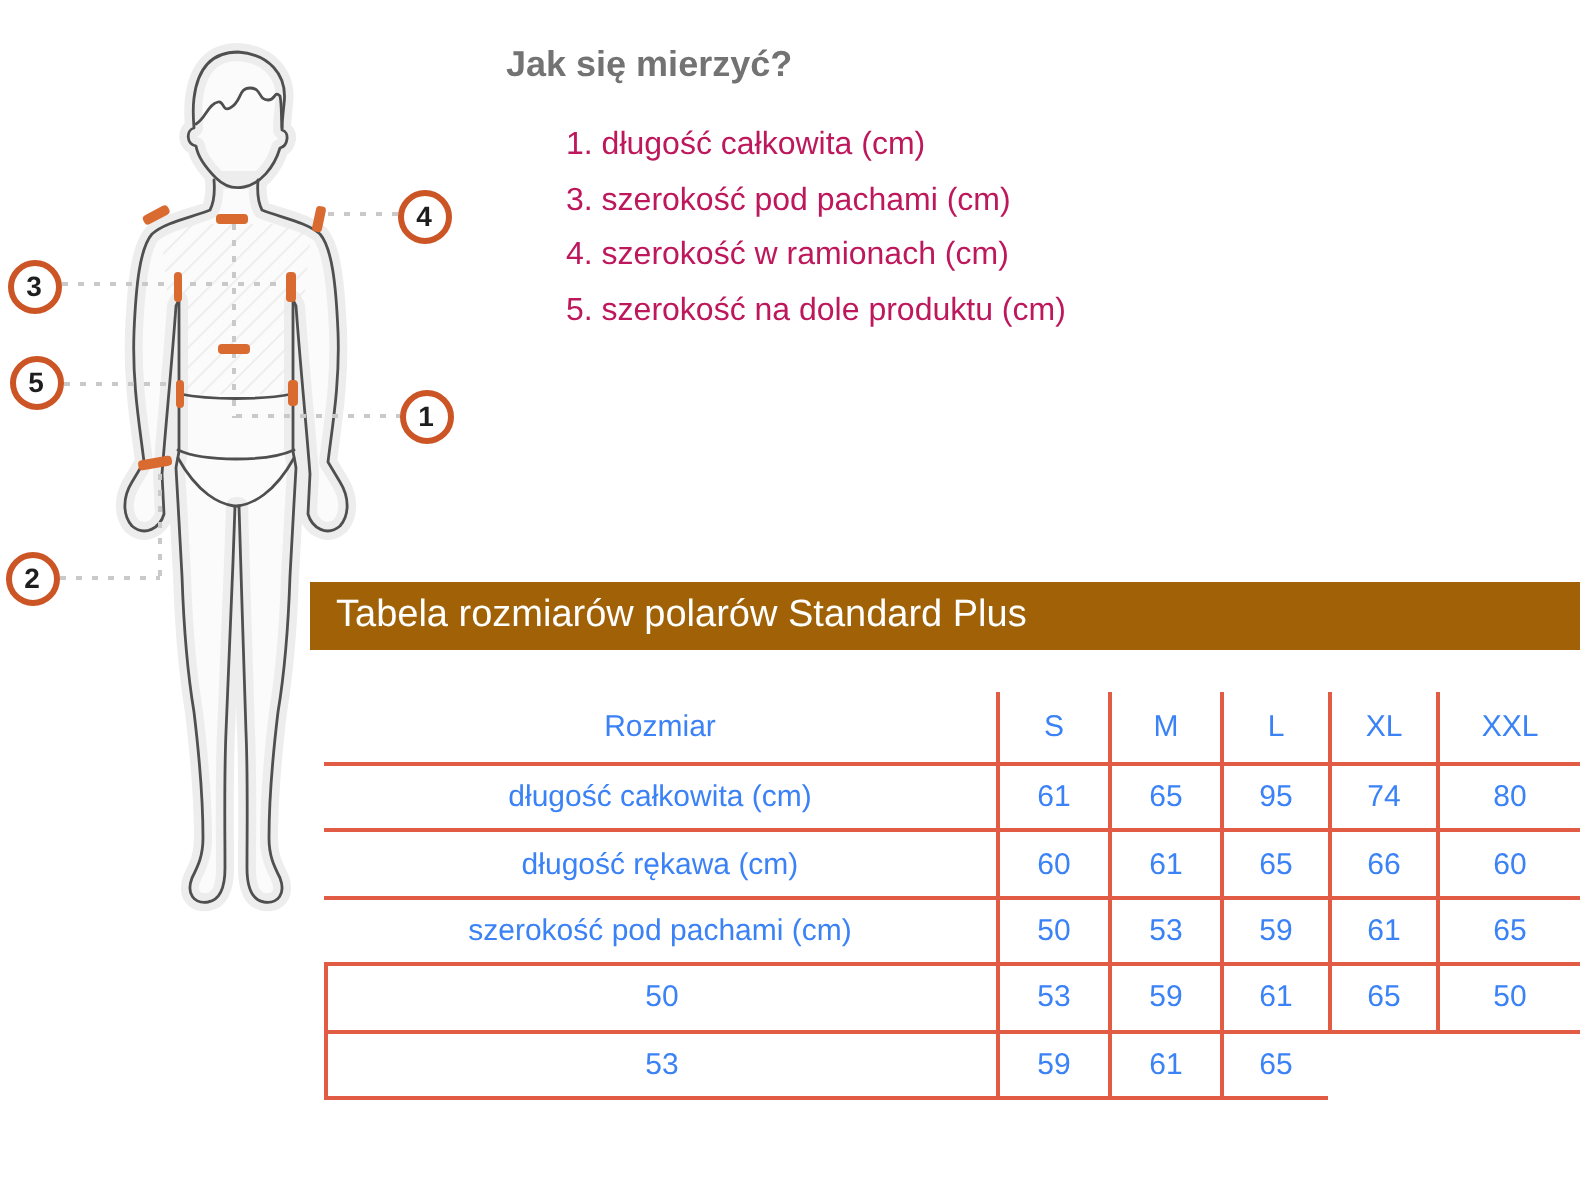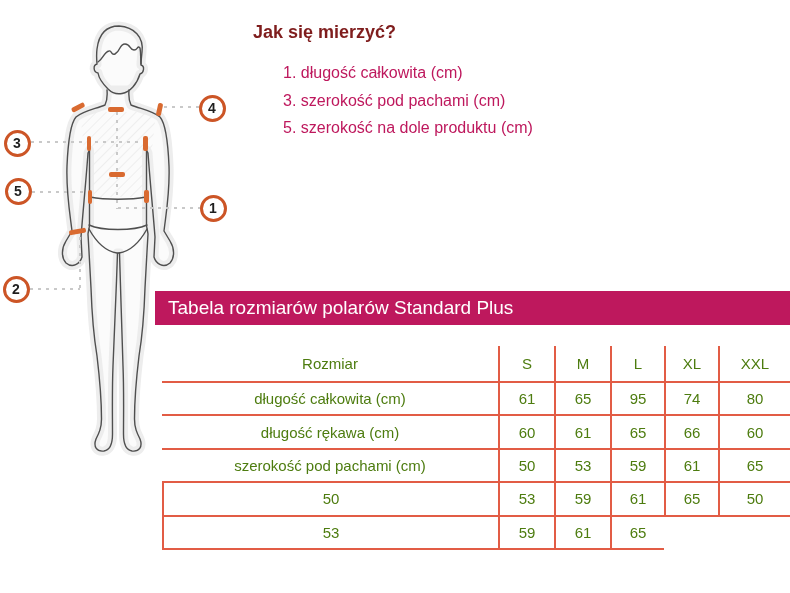--- a/index.html
+++ b/index.html
@@ -17,37 +17,37 @@
   
   .tick{position:absolute;background:#d96a30;border-radius:2px;}
   
   .marker{
     position:absolute;width:21px;height:21px;border:3px solid #cc5526;border-radius:50%;
     background:#fff;color:#1e1e1e;font-weight:bold;font-size:14px;
     display:flex;align-items:center;justify-content:center;line-height:1;
   }
   
   .guide{position:absolute;left:253px;top:22px;width:360px;color:#2a2a2a;}
-  .guide-title{font-size:18px;font-weight:bold;margin:0;color:#7f1d1d;}
+  .guide-title{font-size:18px;font-weight:bold;margin:0;color:#737373;}
   .guide-list{margin-top:16px;padding-left:30px;}
   .guide-item{font-size:16px;color:#be185d;line-height:27.5px;white-space:nowrap;}
   
   .banner{
     position:absolute;left:155px;top:291px;width:635px;height:34px;
-    background:#be185d;color:#ffffff;font-size:19px;
+    background:#a16207;color:#ffffff;font-size:19px;
     display:flex;align-items:center;padding-left:13px;box-sizing:border-box;
     white-space:nowrap;overflow:hidden;
   }
   
   .size-table{
     position:absolute;left:162px;top:346px;width:628px;
     display:grid;
     grid-template-columns:336px 56px 56px 54px 54px 72px;
     grid-template-rows:37px repeat(5,33.4px);
-    color:#4d7c0f;font-size:15px;
+    color:#3b82f6;font-size:15px;
   }
   .cell{
     display:flex;align-items:center;justify-content:center;
     border-bottom:2px solid #e25c45;box-sizing:border-box;white-space:nowrap;
   }
   .vline{border-left:2px solid #e25c45;}
 </style>
 </head>
 <body>
 
@@ -100,20 +100,21 @@
   <div class="marker" style="left:2.5px;top:275.5px">2</div>
   <div class="marker" style="left:3.5px;top:129.5px">3</div>
   <div class="marker" style="left:198.5px;top:94.5px">4</div>
   <div class="marker" style="left:4.5px;top:177.5px">5</div>
 
   <div class="guide">
     <h1 class="guide-title">Jak się mierzyć?</h1>
     <div class="guide-list">
       <div class="guide-item">1. długość całkowita (cm)</div>
       <div class="guide-item">3. szerokość pod pachami (cm)</div>
+      <div class="guide-item">4. szerokość w ramionach (cm)</div>
       <div class="guide-item">5. szerokość na dole produktu (cm)</div>
     </div>
   </div>
 
   <div class="banner">
     <span>Tabela rozmiarów polarów Standard Plus</span>
   </div>
 
   <div class="size-table">
     <div class="cell">Rozmiar</div>

